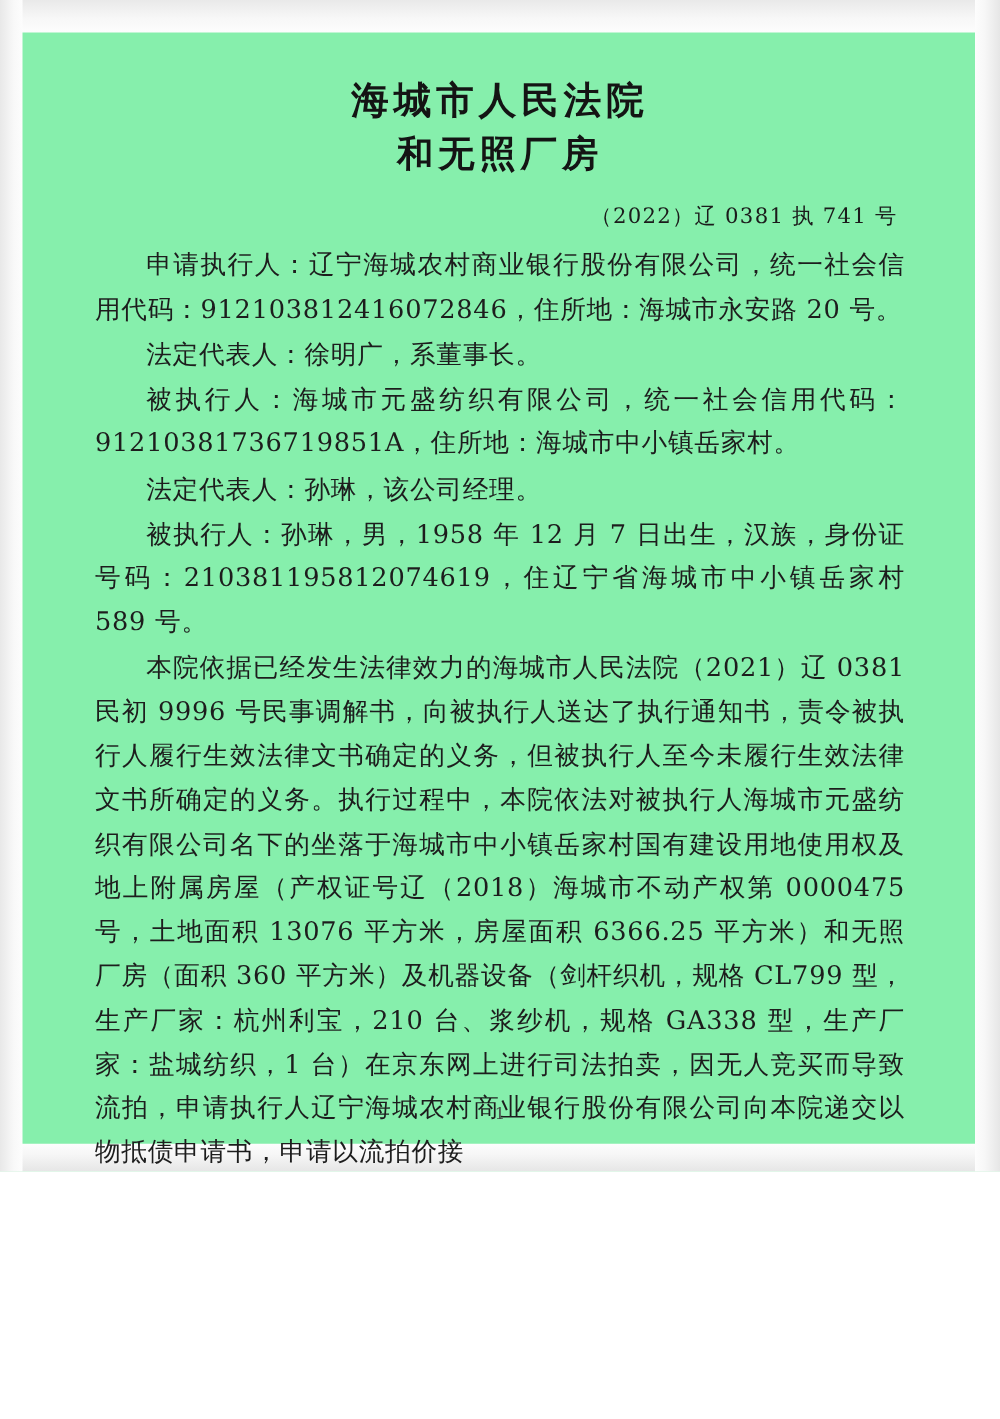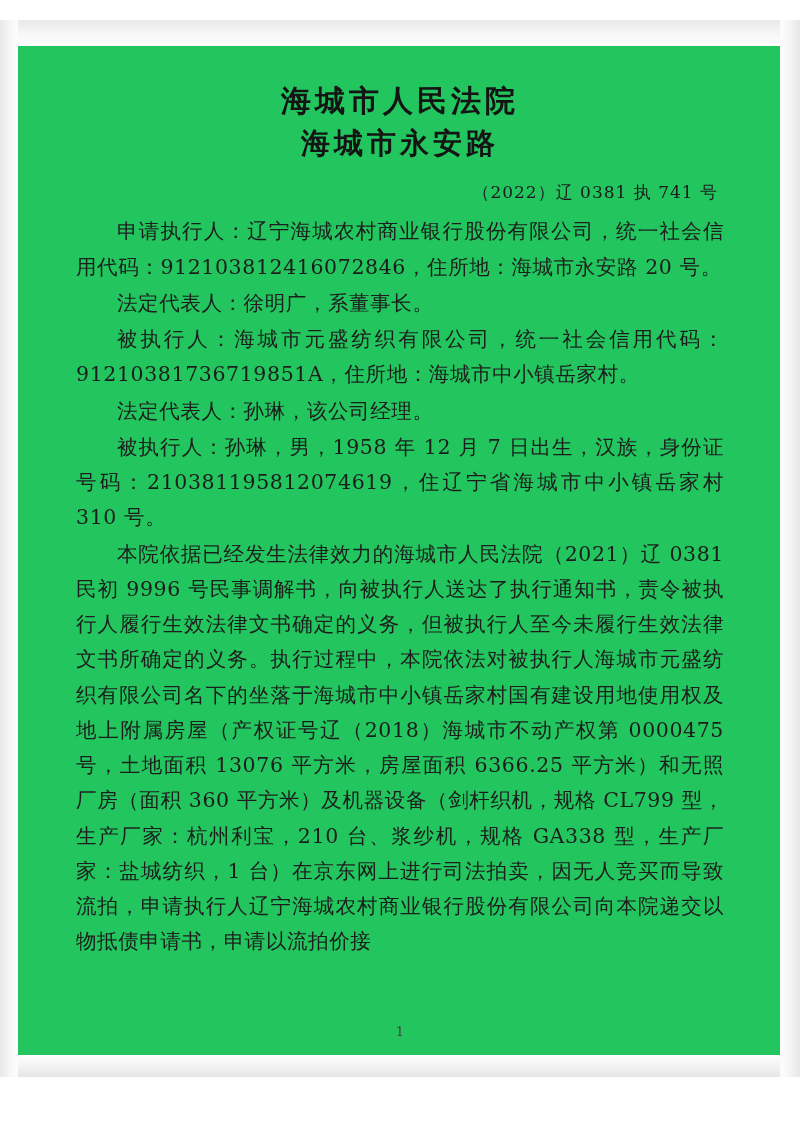--- a/index.html
+++ b/index.html
@@ -9,26 +9,25 @@
   }
   body {
     width: 800px;
     height: 1135px;
     overflow: hidden;
     font-family: "DejaVu Serif", "Liberation Serif", serif;
   }
   .page {
     position: relative;
     width: 800px;
-    height: 1057px;
-    background: #22c55e;
+    height: 937px;
+    background: #86efac;
     box-sizing: border-box;
     
     box-shadow: inset 0 0 16px rgba(0,0,0,0.05);
-    margin-top: 20px;
   }
   .scan-edge-top {
     position: absolute;
     top: 0; left: 0; right: 0;
     height: 26px;
     background: linear-gradient(to bottom, #e9e9e9 0%, #f7f7f7 55%, #fdfdfd 100%);
   }
   .scan-edge-bottom {
     position: absolute;
     bottom: 0; left: 0; right: 0;
@@ -104,25 +103,25 @@
 <body>
 
 <div class="page">
   <div class="scan-edge-top"></div>
   <div class="scan-edge-bottom"></div>
   <div class="scan-edge-left"></div>
   <div class="scan-edge-right"></div>
 
   <div class="content">
     <h1 class="doc-title">海城市人民法院</h1>
-    <h2 class="doc-subtitle">海城市永安路</h2>
+    <h2 class="doc-subtitle">和无照厂房</h2>
     <div class="case-number">（2022）辽 0381 执 741 号</div>
 
     <p class="para">申请执行人：辽宁海城农村商业银行股份有限公司，统一社会信用代码：912103812416072846，住所地：海城市永安路 20 号。</p>
     <p class="para">法定代表人：徐明广，系董事长。</p>
     <p class="para">被执行人：海城市元盛纺织有限公司，统一社会信用代码：91210381736719851A，住所地：海城市中小镇岳家村。</p>
     <p class="para">法定代表人：孙琳，该公司经理。</p>
-    <p class="para">被执行人：孙琳，男，1958 年 12 月 7 日出生，汉族，身份证号码：210381195812074619，住辽宁省海城市中小镇岳家村 310 号。</p>
+    <p class="para">被执行人：孙琳，男，1958 年 12 月 7 日出生，汉族，身份证号码：210381195812074619，住辽宁省海城市中小镇岳家村 589 号。</p>
     <p class="para">本院依据已经发生法律效力的海城市人民法院（2021）辽 0381 民初 9996 号民事调解书，向被执行人送达了执行通知书，责令被执行人履行生效法律文书确定的义务，但被执行人至今未履行生效法律文书所确定的义务。执行过程中，本院依法对被执行人海城市元盛纺织有限公司名下的坐落于海城市中小镇岳家村国有建设用地使用权及地上附属房屋（产权证号辽（2018）海城市不动产权第 0000475 号，土地面积 13076 平方米，房屋面积 6366.25 平方米）和无照厂房（面积 360 平方米）及机器设备（剑杆织机，规格 CL799 型，生产厂家：杭州利宝，210 台、浆纱机，规格 GA338 型，生产厂家：盐城纺织，1 台）在京东网上进行司法拍卖，因无人竞买而导致流拍，申请执行人辽宁海城农村商业银行股份有限公司向本院递交以物抵债申请书，申请以流拍价接</p>
   </div>
 
   <div class="page-number">1</div>
 </div>
 
 </body></html>

